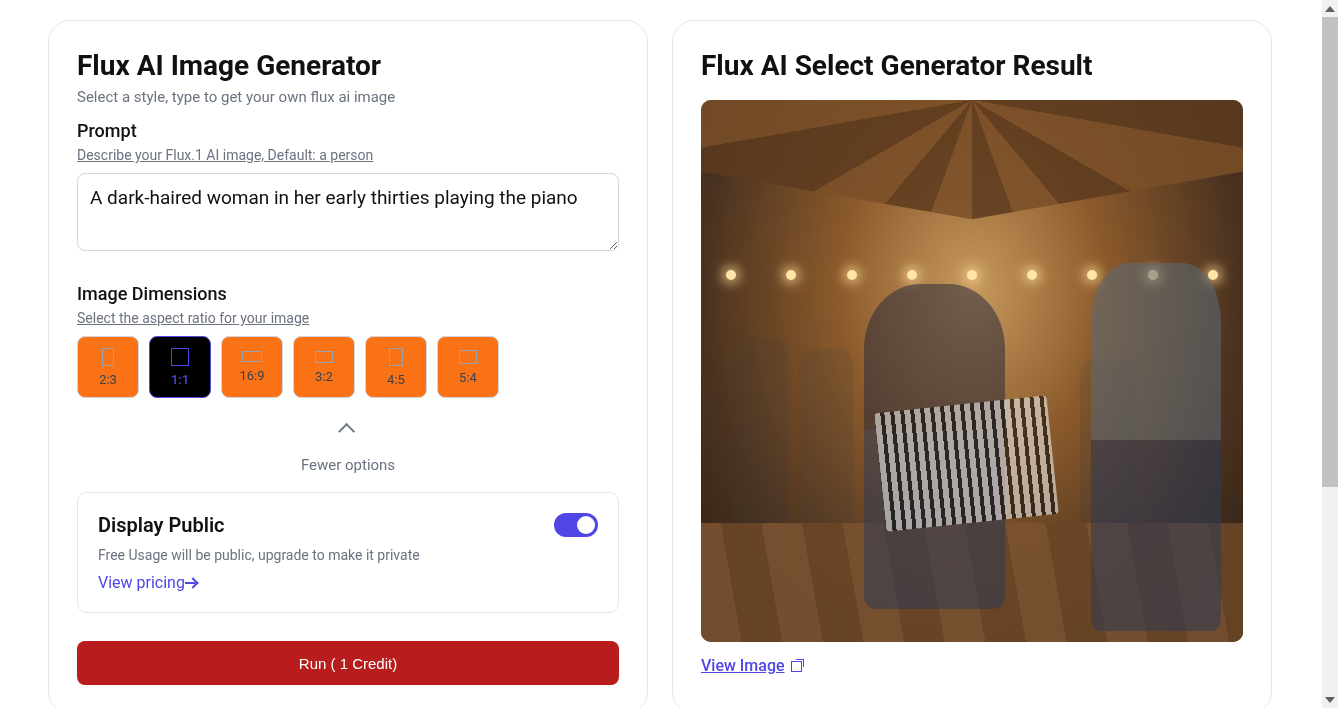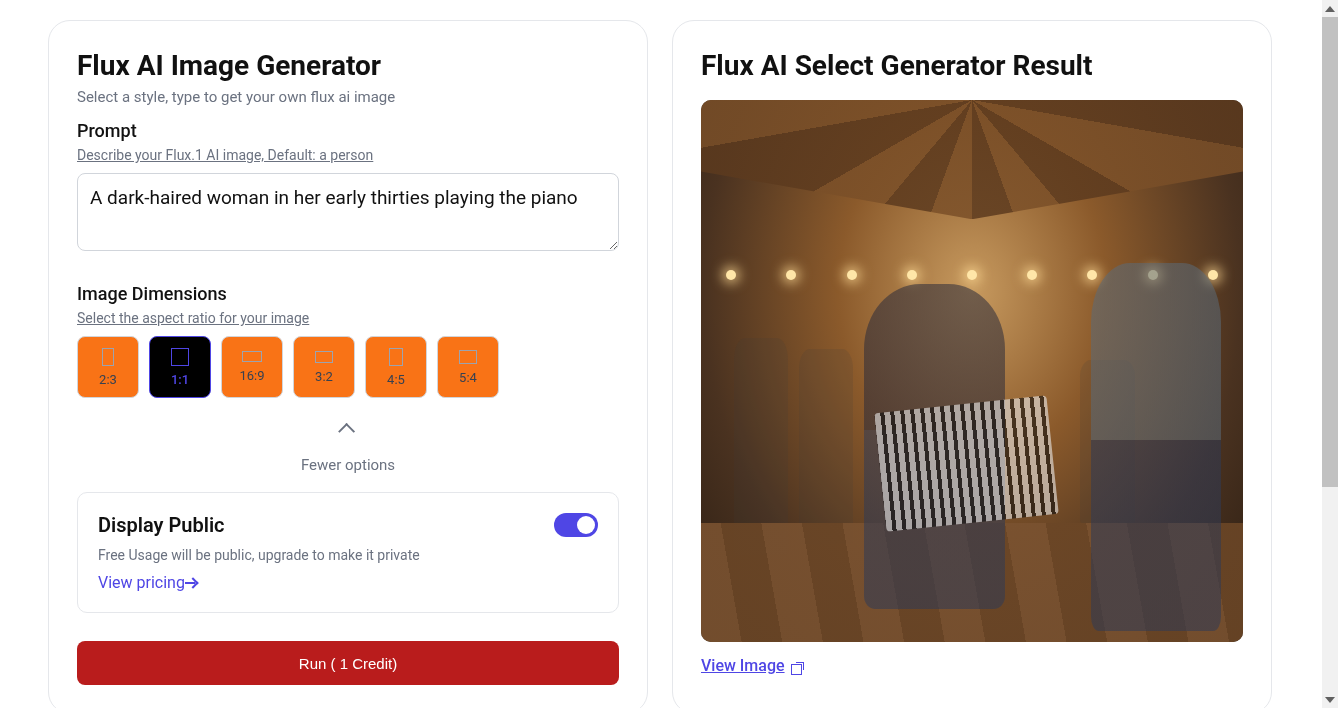--- a/index.html
+++ b/index.html
@@ -234,21 +234,21 @@
   }
   .bg-person { position:absolute; width:10%; height:40%; background:#3a3a3a; opacity:0.15; border-radius:20% 20% 4% 4%/10% 10% 2% 2%; }
   .bgp1{ left:6%; top:44%; }
   .bgp2{ left:18%; top:46%; height:36%; }
   .bgp3{ left:70%; top:48%; height:30%; }
   .view-image-link {
     font-size: 16px;
     color: #4f46e5;
     text-decoration: underline;
     display: inline-flex;
-    align-items: flex-end;
+    align-items: center;
     gap: 6px;
     cursor: pointer;
     font-weight: 500;
   }
   .ext-icon {
     width: 13px; height: 13px; position: relative; display:inline-block;
   }
   .ext-icon::before {
     content:''; position:absolute; width:9px; height:9px;
     border:1.5px solid #4f46e5; left:0; bottom:0;

